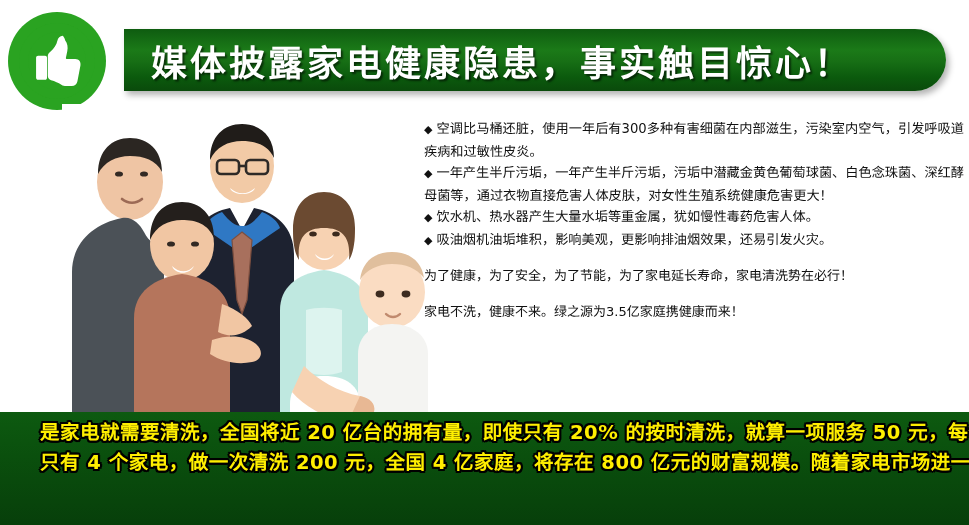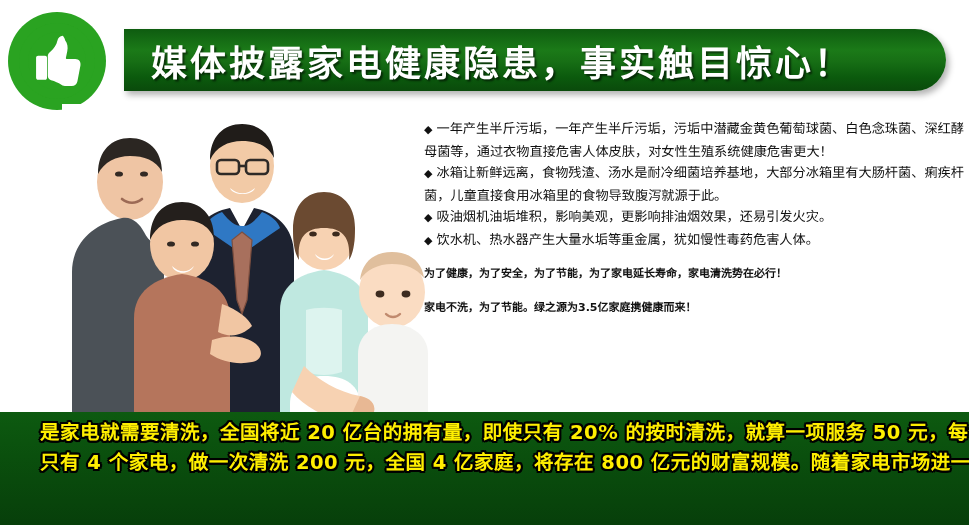--- a/index.html
+++ b/index.html
@@ -80,24 +80,23 @@
     font-family:"DejaVu Sans","Liberation Sans",sans-serif;
   }
   .bullet-row .dia{
     font-size:11px;
     margin-right:4px;
     color:#111;
   }
   .plain-row{
     display:block;
     color:#111111;
-    font-size:11px;
+    font-size:13px;
     line-height:23px;
     font-family:"DejaVu Sans","Liberation Sans",sans-serif;
-    font-weight:bold;
   }
 
   
   .bottom{
     position:absolute;left:0;top:412px;width:969px;height:113px;
     background:linear-gradient(180deg,#0d5a10 0%,#0a4f0d 40%,#073f0a 100%);
   }
   .bottom .lines{
     position:absolute;left:40px;top:6px;width:900px;
   }
@@ -185,34 +184,34 @@
       <path d="M242 262c14 14 34 26 56 30 10 2 16 8 14 16-2 10-14 12-26 10-24-4-44-16-56-30z" fill="#f7d2b2"></path>
       <path d="M298 292c10 2 16 8 14 16-2 10-14 12-26 10z" fill="#e8b894"></path>
 
       <path d="M150 236c18-6 34-4 44 4 8 7 6 16-4 18-14 3-30 0-42-8z" fill="#f1c6a3"></path>
     </svg>
   </div>
 
   <div class="content">
 
     <p class="bullet-row">
+      <span class="dia">◆</span><span>空调比马桶还脏，使用一年后有300多种有害细菌在内部滋生，污染室内空气，引发呼吸道疾病和过敏性皮炎。</span>
+    </p>
+    <p class="bullet-row">
       <span class="dia">◆</span><span>一年产生半斤污垢，一年产生半斤污垢，污垢中潜藏金黄色葡萄球菌、白色念珠菌、深红酵母菌等，通过衣物直接危害人体皮肤，对女性生殖系统健康危害更大！</span>
     </p>
     <p class="bullet-row">
-      <span class="dia">◆</span><span>冰箱让新鲜远离，食物残渣、汤水是耐冷细菌培养基地，大部分冰箱里有大肠杆菌、痢疾杆菌，儿童直接食用冰箱里的食物导致腹泻就源于此。</span>
+      <span class="dia">◆</span><span>饮水机、热水器产生大量水垢等重金属，犹如慢性毒药危害人体。</span>
     </p>
     <p class="bullet-row">
       <span class="dia">◆</span><span>吸油烟机油垢堆积，影响美观，更影响排油烟效果，还易引发火灾。</span>
     </p>
-    <p class="bullet-row">
-      <span class="dia">◆</span><span>饮水机、热水器产生大量水垢等重金属，犹如慢性毒药危害人体。</span>
-    </p>
 
     <p class="plain-row">为了健康，为了安全，为了节能，为了家电延长寿命，家电清洗势在必行！</p>
-    <p class="plain-row">家电不洗，为了节能。绿之源为3.5亿家庭携健康而来！</p>
+    <p class="plain-row">家电不洗，健康不来。绿之源为3.5亿家庭携健康而来！</p>
   </div>
 
   <div class="bottom">
     <div class="lines">
       <span class="bline">是家电就需要清洗，全国将近 20 亿台的拥有量，即使只有 20% 的按时清洗，就算一项服务 50 元，每个家庭</span>
       <span class="bline">只有 4 个家电，做一次清洗 200 元，全国 4 亿家庭，将存在 800 亿元的财富规模。随着家电市场进一步增长，</span>
     </div>
   </div>
 
 </div>

